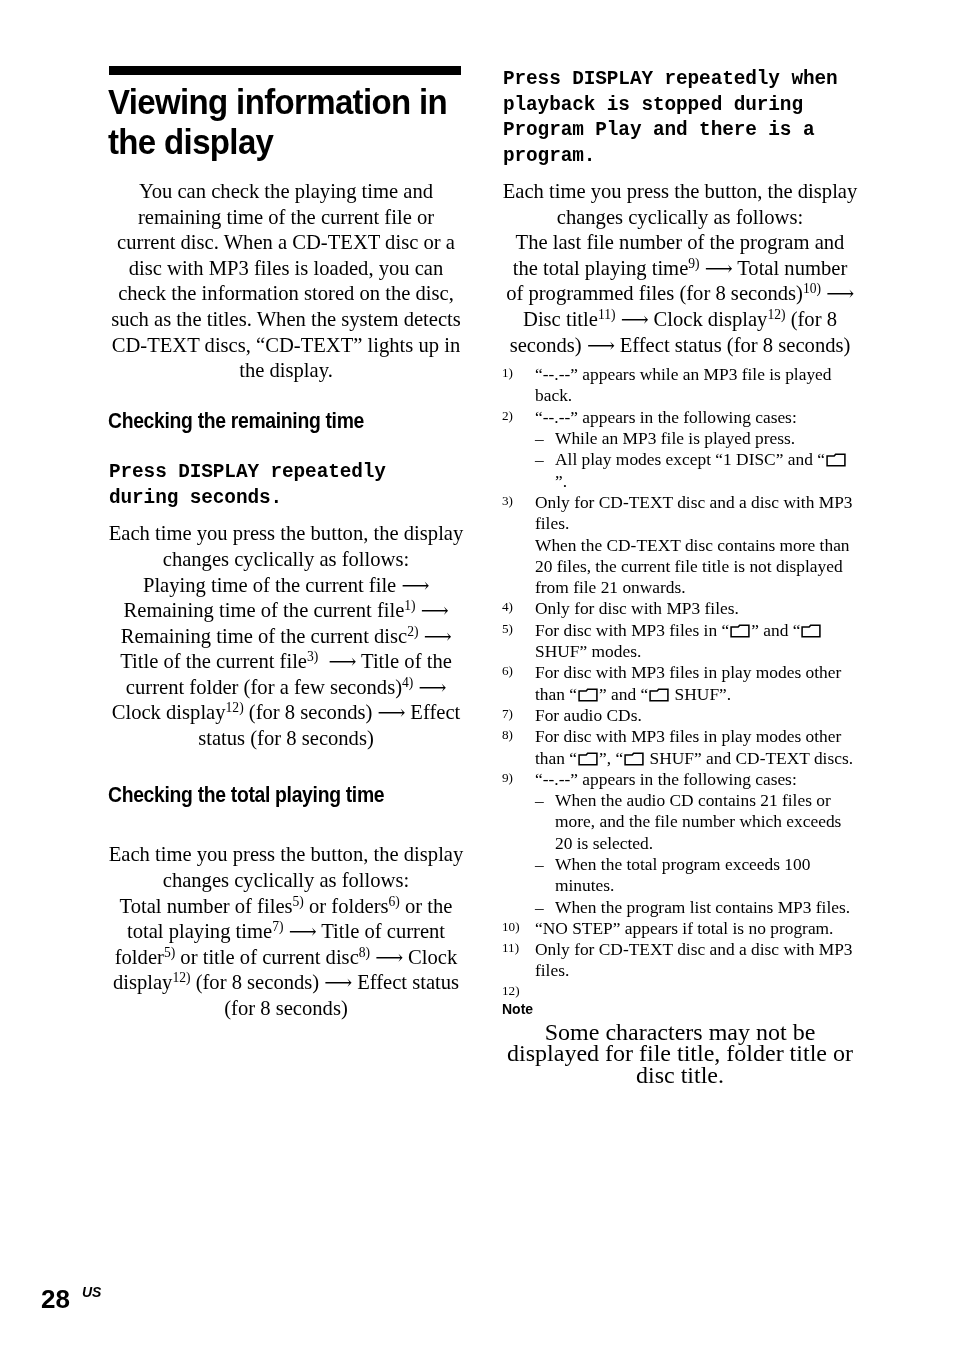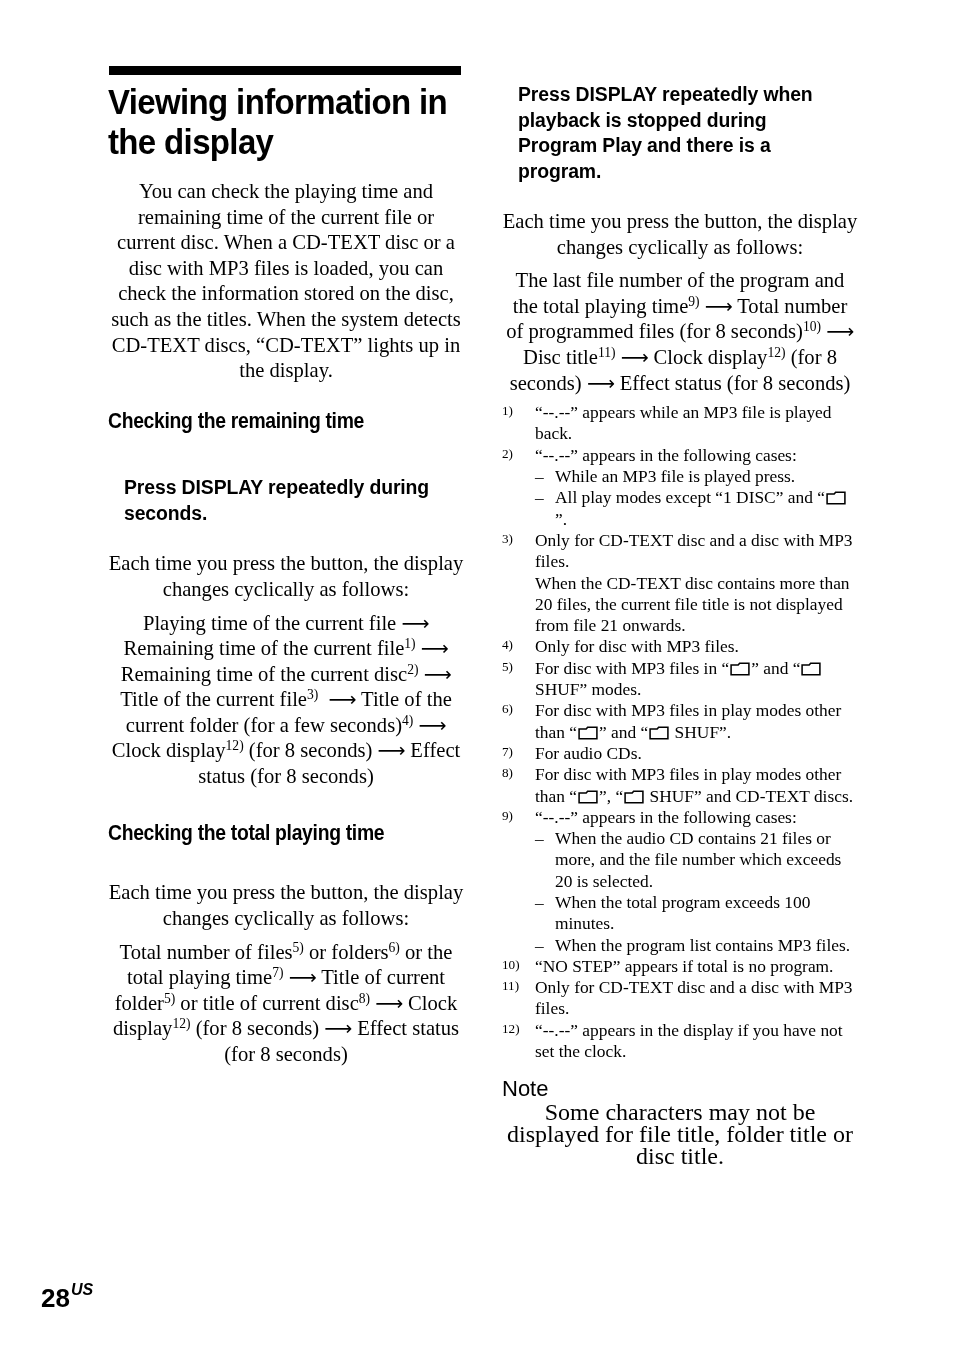--- a/index.html
+++ b/index.html
@@ -57,51 +57,51 @@
     width: 380px;
   }
 
   
   .body-p {
     font-size: 20.6px;
     line-height: 25.6px;
     margin: 0 0 0 0;
     text-align: center;
   }
-  .body-p + .body-p { margin-top: 8px; font-family: Liberation Serif, serif; }
+  .body-p + .body-p { margin-top: 0; }
   .gap-md { height: 26px; }
   .gap-lg { height: 32px; }
 
   
   .sec-head {
     font-family: "Liberation Sans", "DejaVu Sans", sans-serif;
     font-weight: bold;
     font-size: 21.5px;
     line-height: 1.1;
     letter-spacing: -0.35px;
     transform: scaleX(0.9);
     transform-origin: left top;
     width: 400px;
     margin: 0;
   }
 
   
   .instr-head {
-    font-family: Liberation Sans, sans-serif;
+    font-family: Liberation Mono, monospace;
     font-weight: bold;
     font-size: 19.4px;
     line-height: 25.5px;
     letter-spacing: -0.1px;
-    margin: 16px;
+    margin: 1px;
   }
 
   .note-head {
     font-family: "Liberation Sans", "DejaVu Sans", sans-serif;
-    font-weight: normal;
-    font-size: 22px;
+    font-weight: bold;
+    font-size: 14px;
     line-height: 22px;
     margin: 0 0 2px 0;
   }
 
   
   sup.fn {
     font-size: 0.66em;
     vertical-align: 0.52em;
     line-height: 0;
   }
@@ -161,25 +161,25 @@
   .page-num {
     position: absolute;
     left: 41px;
     bottom: 46px;
     font-family: "Liberation Sans", "DejaVu Sans", sans-serif;
     font-weight: bold;
     font-size: 26px;
     line-height: 1;
   }
   .page-num .us {
-    font-size: 16px;
+    font-size: 14px;
     font-style: italic;
     font-weight: bold;
     vertical-align: 0.75em;
-    margin-left: 1px;
+    margin-left: 12px;
   }
 </style>
 </head>
 <body>
 
 <div class="page">
 
   <div class="col-left">
 
     <div class="title-rule"></div>
@@ -246,21 +246,21 @@
               </svg></span> SHUF”.</span></li>
         <li class="fn-item"><span class="fn-marker">7)</span><span>For audio CDs.</span></li>
         <li class="fn-item"><span class="fn-marker">8)</span><span>For disc with MP3 files in play modes other than “<span class="folder-icon"><svg viewBox="0 0 22 15" width="20" height="14">
                 <path d="M1.2 13.8 V3.2 H9.0 L10.6 1.2 H20.8 V13.8 Z" fill="none" stroke="#000" stroke-width="1.7" stroke-linejoin="miter"></path>
               </svg></span>”, “<span class="folder-icon"><svg viewBox="0 0 22 15" width="20" height="14">
                 <path d="M1.2 13.8 V3.2 H9.0 L10.6 1.2 H20.8 V13.8 Z" fill="none" stroke="#000" stroke-width="1.7" stroke-linejoin="miter"></path>
               </svg></span> SHUF” and CD-TEXT discs.</span></li>
         <li class="fn-item"><span class="fn-marker">9)</span><span>“--.--” appears in the following cases:</span><div class="fn-sub"><span class="dash">–</span><span>When the audio CD contains 21 files or more, and the file number which exceeds 20 is selected.</span></div><div class="fn-sub"><span class="dash">–</span><span>When the total program exceeds 100 minutes.</span></div><div class="fn-sub"><span class="dash">–</span><span>When the program list contains MP3 files.</span></div></li>
         <li class="fn-item"><span class="fn-marker">10)</span><span>“NO STEP” appears if total is no program.</span></li>
         <li class="fn-item"><span class="fn-marker">11)</span><span>Only for CD-TEXT disc and a disc with MP3 files.</span></li>
-        <li class="fn-item"><span class="fn-marker">12)</span><span>“--.--” appears in the display if you have not set the clock.</span></li>
+        <li class="fn-item"><span class="fn-marker">12)</span></li>
       </ul>
 
     <div style="height:16px"></div>
 
     <div class="note-head">Note</div>
     <p class="body-p" style="font-size:24px;line-height:21.6px;">Some characters may not be displayed for file title, folder title or disc title.</p>
 
   </div>
 
   <div class="page-num"><span>28</span><span class="us">US</span></div>

